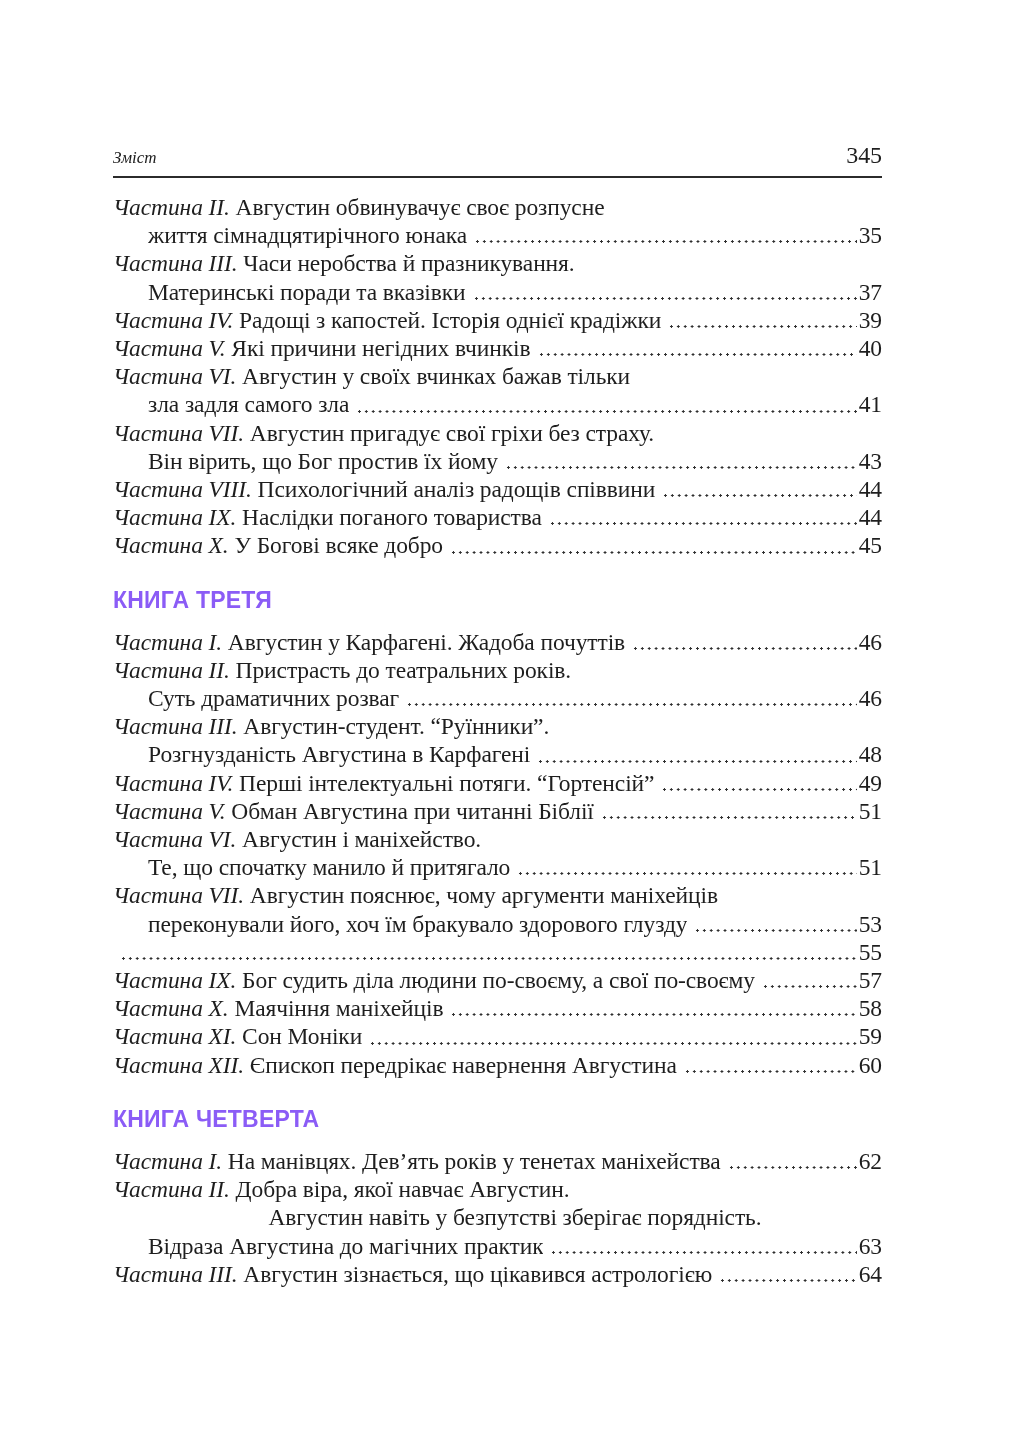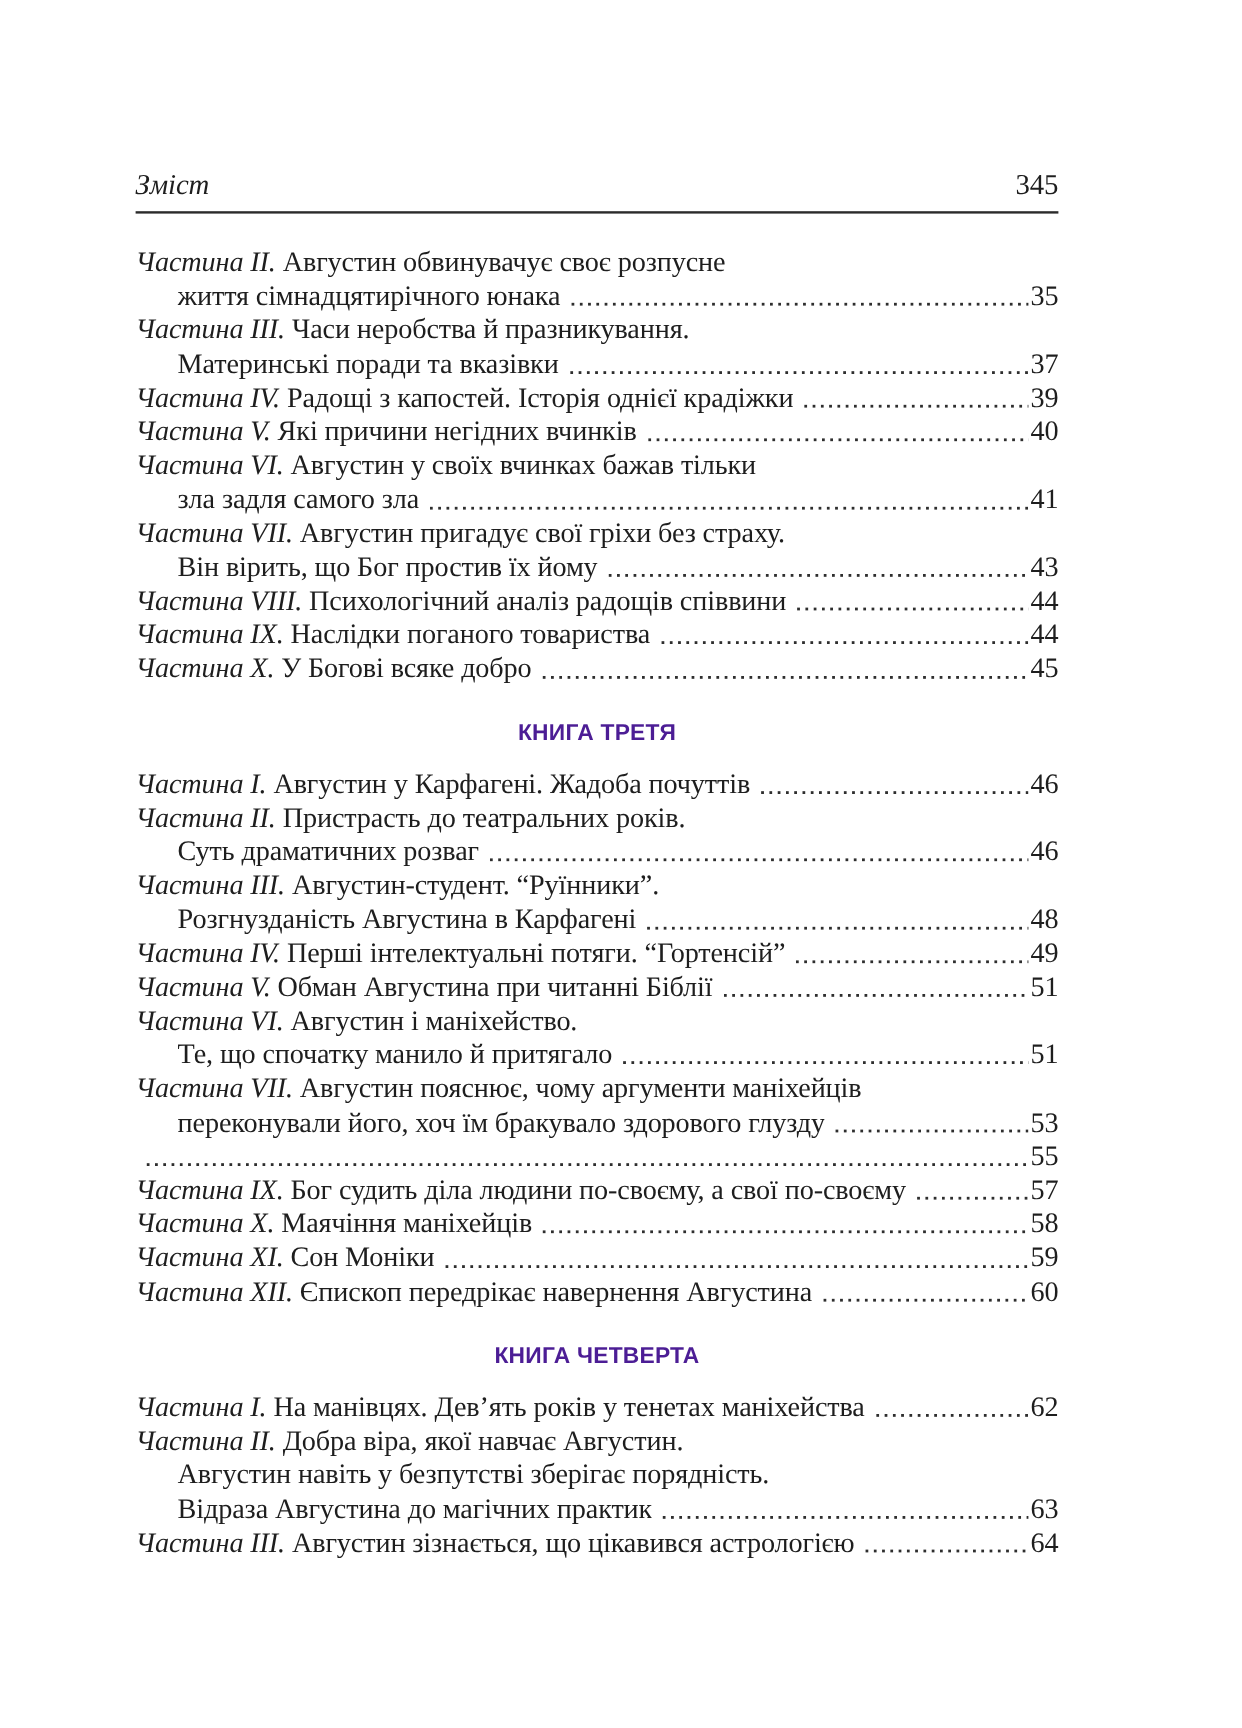--- a/index.html
+++ b/index.html
@@ -23,66 +23,66 @@
   
   .hdr {
     display: flex;
     justify-content: space-between;
     align-items: baseline;
     border-bottom: 2px solid #2b2b2b;
     padding-bottom: 7px;
   }
   .hdr .title {
     font-style: italic;
-    font-size: 24px;
+    font-size: 17px;
   }
   .hdr .folio {
     font-size: 24px;
   }
   
   .toc {
-    margin-top: 27px;
+    margin-top: 15px;
   }
   .line {
     display: flex;
     line-height: 28.2px;
     white-space: nowrap;
   }
   .line .t {
     flex: 0 1 auto;
     overflow: hidden;
   }
   .line.indent {
     padding-left: 35px;
+    justify-content: center;
   }
   .line em {
     font-style: italic;
   }
   .dots {
     flex: 1 1 auto;
     min-width: 12px;
     align-self: flex-end;
     height: 7px;
     margin: 0 2px 4px 7px;
     background-image: radial-gradient(circle, #2e2e2e 1.15px, rgba(0,0,0,0) 1.35px);
     background-size: 6.9px 7px;
     background-position: left center;
     background-repeat: repeat-x;
   }
   .pg {
     flex: 0 0 auto;
     text-align: right;
   }
   .book-heading {
-    text-align: center;
     font-family: "Liberation Sans", sans-serif;
     font-weight: 700;
-    font-size: 19px;
+    font-size: 23px;
     letter-spacing: 0.2px;
-    color: #4c1d95;
+    color: #8b5cf6;
     line-height: 28px;
     margin: 26px 0 14px 0;
   }
 </style>
 </head>
 <body>
 
 <div class="page">
   <div class="hdr">
     <span class="title">Зміст</span>

